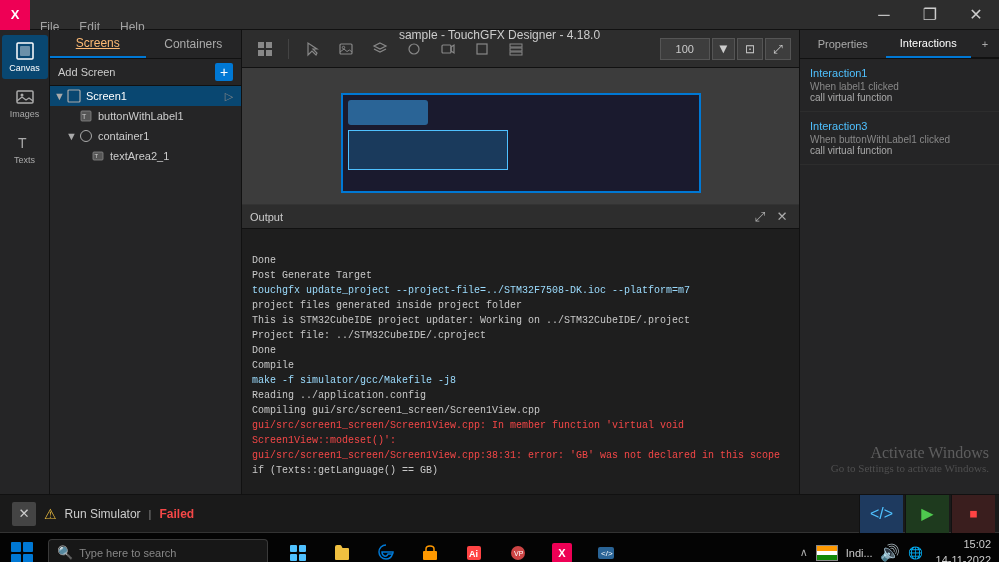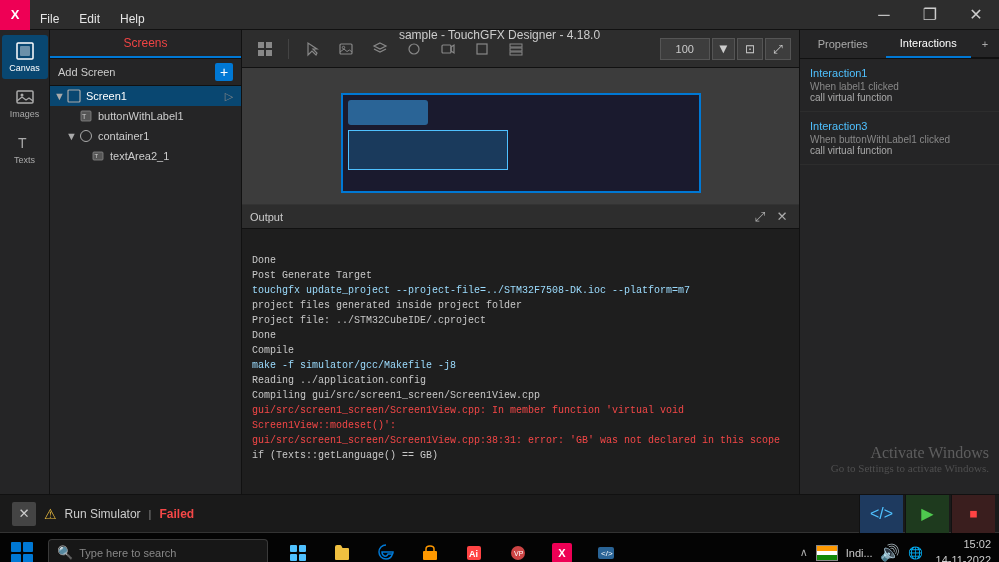--- a/index.html
+++ b/index.html
@@ -6,39 +6,39 @@
     body { width: 999px; height: 562px; overflow: hidden; font-family: 'Segoe UI', Arial, sans-serif; background: #1e1e1e; font-size: 11px; color: #ccc; }
 
     
     .title-bar {
       width: 100%; height: 30px; background: #2d2d2d; display: flex; align-items: center; justify-content: space-between;
       border-bottom: 1px solid #111;
     }
     .title-bar-left { display: flex; align-items: center; gap: 0; }
     .title-bar-logo { width: 30px; height: 30px; background: #e05; display: flex; align-items: center; justify-content: center; color: white; font-weight: bold; font-size: 13px; }
     .title-bar-menu { display: flex; align-items: center; }
-    .title-bar-menu span { padding: 4px 10px; height: 30px; line-height: 30px; color: #e5e5e5; cursor: pointer; font-size: 12px; }
+    .title-bar-menu span { padding: 12px 10px; height: 30px; line-height: 30px; color: #a3a3a3; cursor: pointer; font-size: 12px; }
     .title-bar-title { position: absolute; left: 50%; transform: translateX(-50%); color: #ccc; font-size: 12px; margin-top: 41px; }
     .title-bar-controls { display: flex; align-items: center; }
     .title-bar-controls span { width: 46px; height: 30px; display: flex; align-items: center; justify-content: center; color: #ccc; cursor: pointer; font-size: 16px; }
 
     
     .main-layout { display: flex; height: calc(562px - 30px - 30px - 38px); }
 
     
     .left-icons { width: 50px; background: #252526; border-right: 1px solid #111; display: flex; flex-direction: column; align-items: center; padding-top: 5px; gap: 2px; }
     .left-icon-item { width: 46px; height: 44px; display: flex; flex-direction: column; align-items: center; justify-content: center; cursor: pointer; border-radius: 3px; color: #aaa; font-size: 9px; gap: 2px; }
     .left-icon-item.active { background: #094771; color: #fff; }
     .left-icon-item svg { width: 20px; height: 20px; }
 
     
     .sidebar { width: 192px; background: #252526; border-right: 1px solid #111; display: flex; flex-direction: column; }
     .sidebar-tabs { display: flex; border-bottom: 1px solid #111; }
     .sidebar-tab { flex: 1; height: 28px; display: flex; align-items: center; justify-content: center; font-size: 12px; cursor: pointer; color: #aaa; }
-    .sidebar-tab.active { color: #ef4444; border-bottom: 2px solid #0078d4; }
+    .sidebar-tab.active { color: #fdba74; border-bottom: 2px solid #0078d4; text-decoration: underline; }
     .add-screen-row { display: flex; align-items: center; justify-content: space-between; padding: 4px 8px; border-bottom: 1px solid #111; gap: 7px; }
     .add-screen-label { font-size: 11px; color: #ccc; }
     .add-screen-btn { width: 18px; height: 18px; background: #0078d4; color: #fff; border: none; cursor: pointer; display: flex; align-items: center; justify-content: center; font-size: 14px; border-radius: 2px; }
     .tree-item { display: flex; align-items: center; padding: 2px 4px; cursor: pointer; font-size: 11px; }
     .tree-item.selected { background: #094771; color: #fff; }
     .tree-indent { width: 12px; flex-shrink: 0; }
     .tree-arrow { width: 12px; flex-shrink: 0; color: #aaa; }
     .tree-icon { width: 16px; height: 16px; margin-right: 4px; flex-shrink: 0; display: flex; align-items: center; justify-content: center; }
     .tree-label { flex: 1; white-space: nowrap; overflow: hidden; text-overflow: ellipsis; }
     .tree-action { width: 16px; height: 16px; display: flex; align-items: center; justify-content: center; color: #888; }
@@ -152,20 +152,21 @@
       <svg viewBox="0 0 20 20" fill="currentColor">
           <text x="3" y="15" font-size="14" fill="currentColor">T</text>
         </svg>
       <span>Texts</span>
     </div>
   </div>
 
   <div class="sidebar">
     <div class="sidebar-tabs">
       <div class="sidebar-tab active">Screens</div>
+      <div class="sidebar-tab">Containers</div>
     </div>
     <div class="add-screen-row">
       <span class="add-screen-label">Add Screen</span>
       <button class="add-screen-btn">+</button>
     </div>
 
     <div class="tree-item selected">
       <span class="tree-arrow">▼</span>
       <span class="tree-icon">
         <svg width="14" height="14" viewBox="0 0 14 14" fill="none">
@@ -285,20 +286,21 @@
         <div class="terminal-controls">
           <button class="terminal-ctrl-btn">⤢</button>
           <button class="terminal-ctrl-btn">✕</button>
         </div>
       </div>
       <div class="terminal-content" id="terminal-lines">
       <div class="normal">Done</div>
           <div class="normal">Post Generate Target</div>
           <div class="cmd">  touchgfx update_project --project-file=../STM32F7508-DK.ioc --platform=m7</div>
           <div class="normal">  project files generated inside project folder</div>
+          <div class="normal">  This is STM32CubeIDE project updater: Working on ../STM32CubeIDE/.project</div>
           <div class="normal">  Project file: ../STM32CubeIDE/.cproject</div>
           <div class="normal">Done</div>
           <div class="normal">Compile</div>
           <div class="cmd">  make -f simulator/gcc/Makefile -j8</div>
           <div class="normal">  Reading ../application.config</div>
           <div class="normal">  Compiling gui/src/screen1_screen/Screen1View.cpp</div>
           <div class="error">  gui/src/screen1_screen/Screen1View.cpp: In member function 'virtual void Screen1View::modeset()':</div>
           <div class="error">  gui/src/screen1_screen/Screen1View.cpp:38:31: error: 'GB' was not declared in this scope</div>
           <div class="normal">    if (Texts::getLanguage() == GB)</div>
           <div class="normal"></div>

